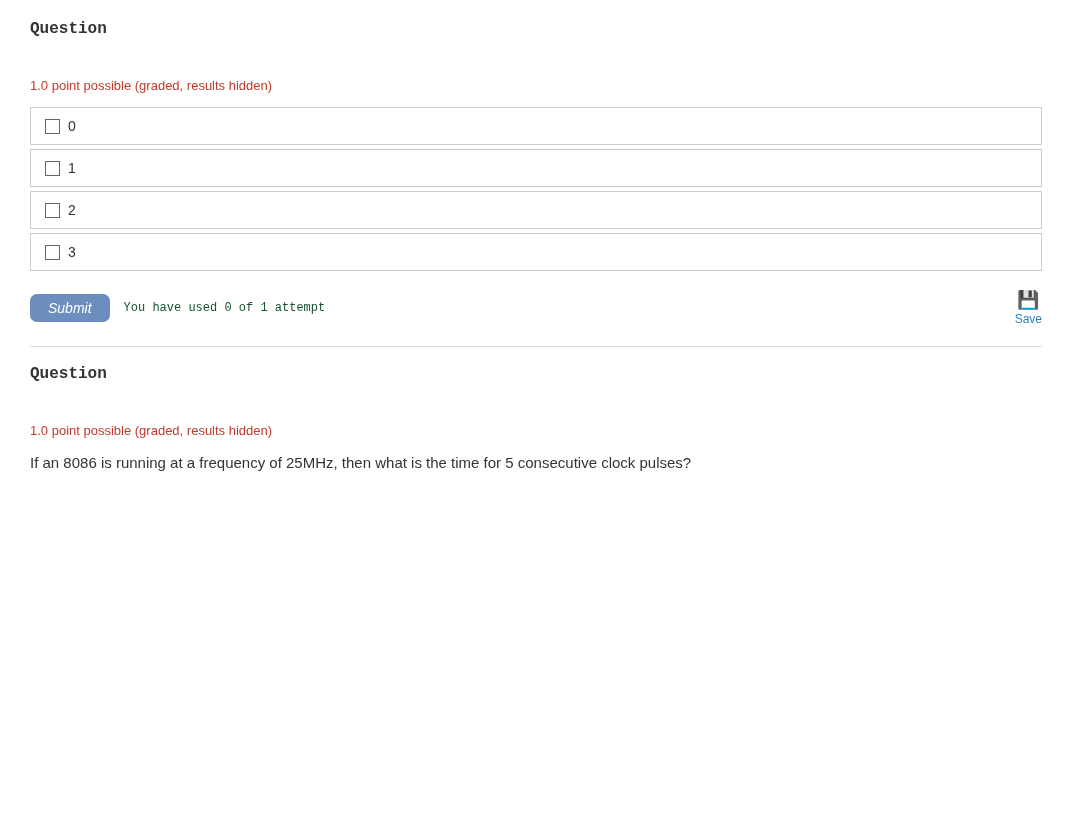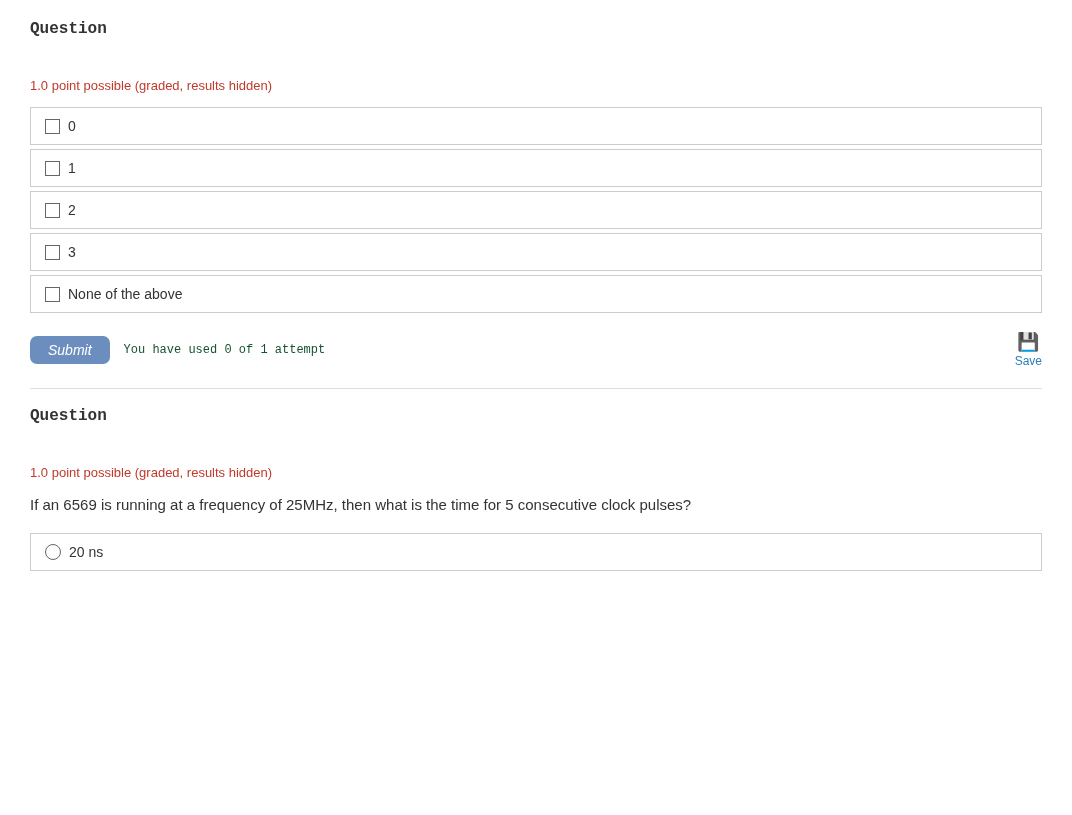--- a/index.html
+++ b/index.html
@@ -141,39 +141,31 @@
     <span class="option-label">1</span>
   </div>
   <div class="option-row">
     <span class="option-checkbox"></span>
     <span class="option-label">2</span>
   </div>
   <div class="option-row">
     <span class="option-checkbox"></span>
     <span class="option-label">3</span>
   </div>
-  <div class="option-row">
-    <span class="option-checkbox"></span>
-    <span class="option-label">None of the above</span>
-  </div>
 
   <div class="submit-row">
     <button class="submit-btn">Submit</button>
     <span class="attempt-text">You have used 0 of 1 attempt</span>
     <div class="save-area">
       <span class="save-icon">💾</span>
       <span>Save</span>
     </div>
   </div>
 </div>
 
 <hr class="divider">
 
 <div class="question-section">
   <div class="question-title">Question</div>
   <div class="points-label">1.0 point possible (graded, results hidden)</div>
-  <div class="question-text">If an 6569 is running at a frequency of 25MHz, then what is the time for 5 consecutive clock pulses?</div>
+  <div class="question-text">If an 8086 is running at a frequency of 25MHz, then what is the time for 5 consecutive clock pulses?</div>
 
-  <div class="option-row">
-    <span class="option-radio"></span>
-    <span class="option-label">20 ns</span>
-  </div>
 </div>
 
 </body></html>

